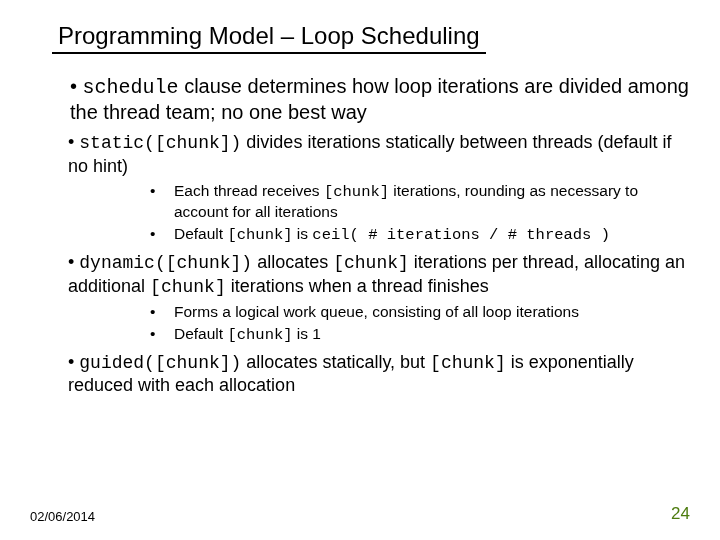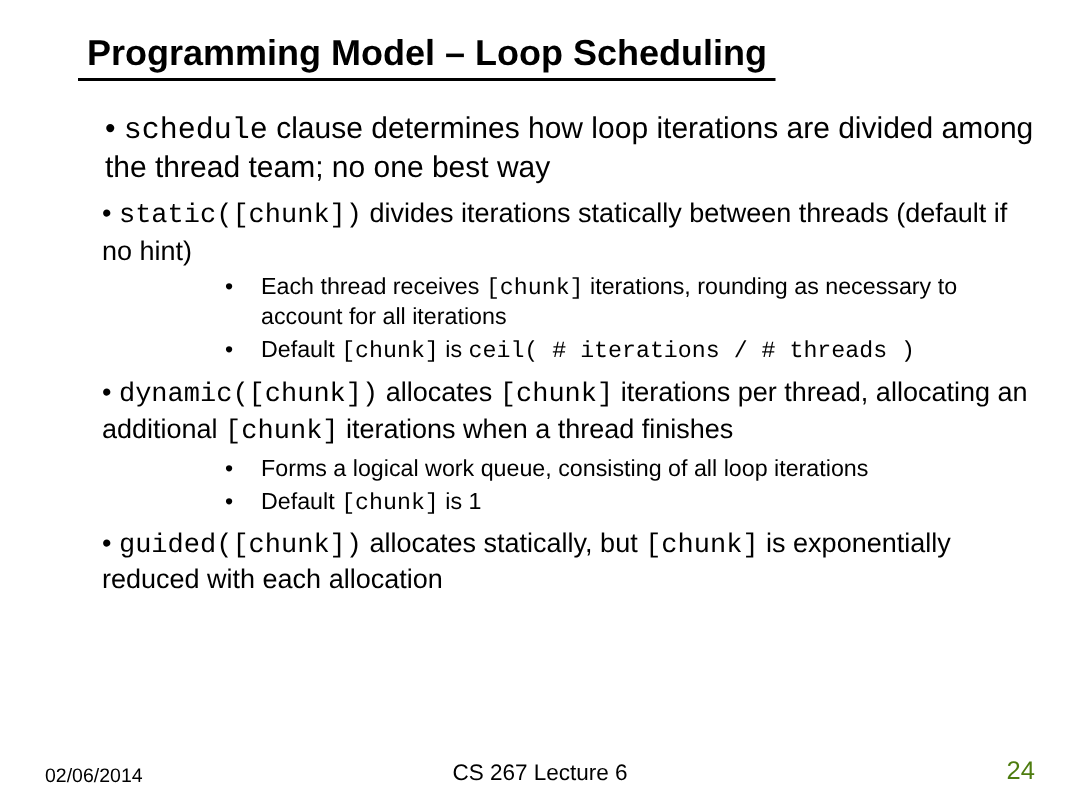--- a/index.html
+++ b/index.html
@@ -8,21 +8,21 @@
     width: 720px;
     height: 540px;
     background: #fff;
     font-family: Arial, Helvetica, sans-serif;
     color: #000;
     position: relative;
     padding: 22px 30px 0 30px;
   }
   .title {
     font-size: 24px;
-    font-weight: bold;
+    font-weight: normal;
     border-bottom: 2px solid #000;
     padding: 0 6px 2px 6px;
     margin: 0 16px 20px 22px;
     display: block;
     width: fit-content;
     text-align: center;
   }
   .b1 {
     font-size: 20px;
     margin: 0 0 6px 40px;
@@ -97,15 +97,14 @@
   <span class="dot">•</span>
   <span class="txt"><span>Default </span><span class="mono">[chunk]</span><span> is 1</span></span>
 </div>
 
 <div class="b2">
   • <span class="mono">guided([chunk])</span><span> allocates statically, but </span><span class="mono">[chunk]</span><span> is exponentially reduced with each allocation</span>
 </div>
 
 <div class="footer">
   <span>02/06/2014</span>
-  <span class="center">CS 267 Lecture 6</span>
   <span class="right">24</span>
 </div>
 
 </body></html>

